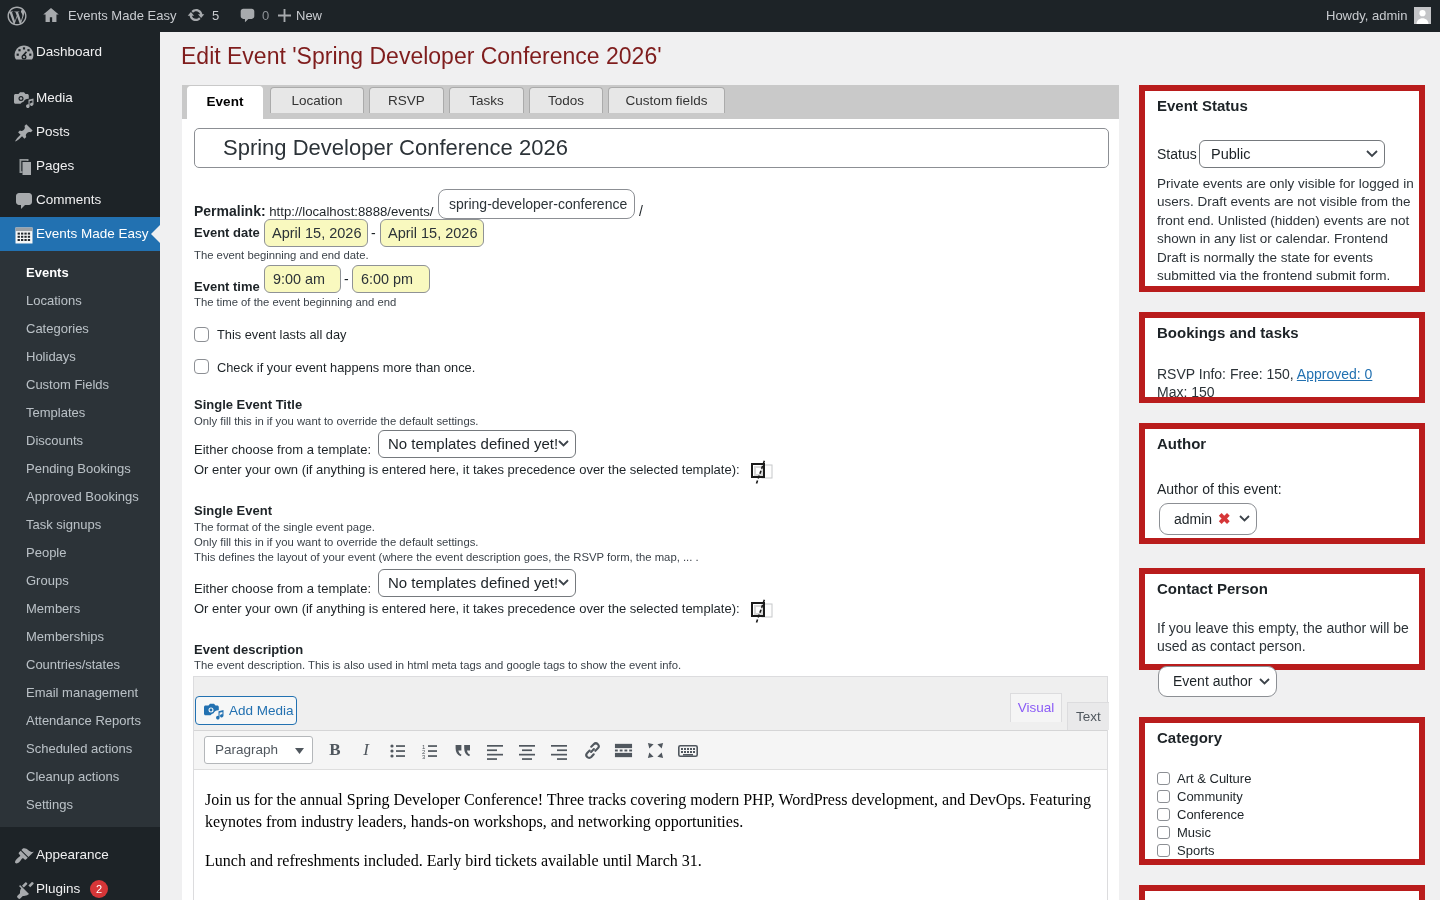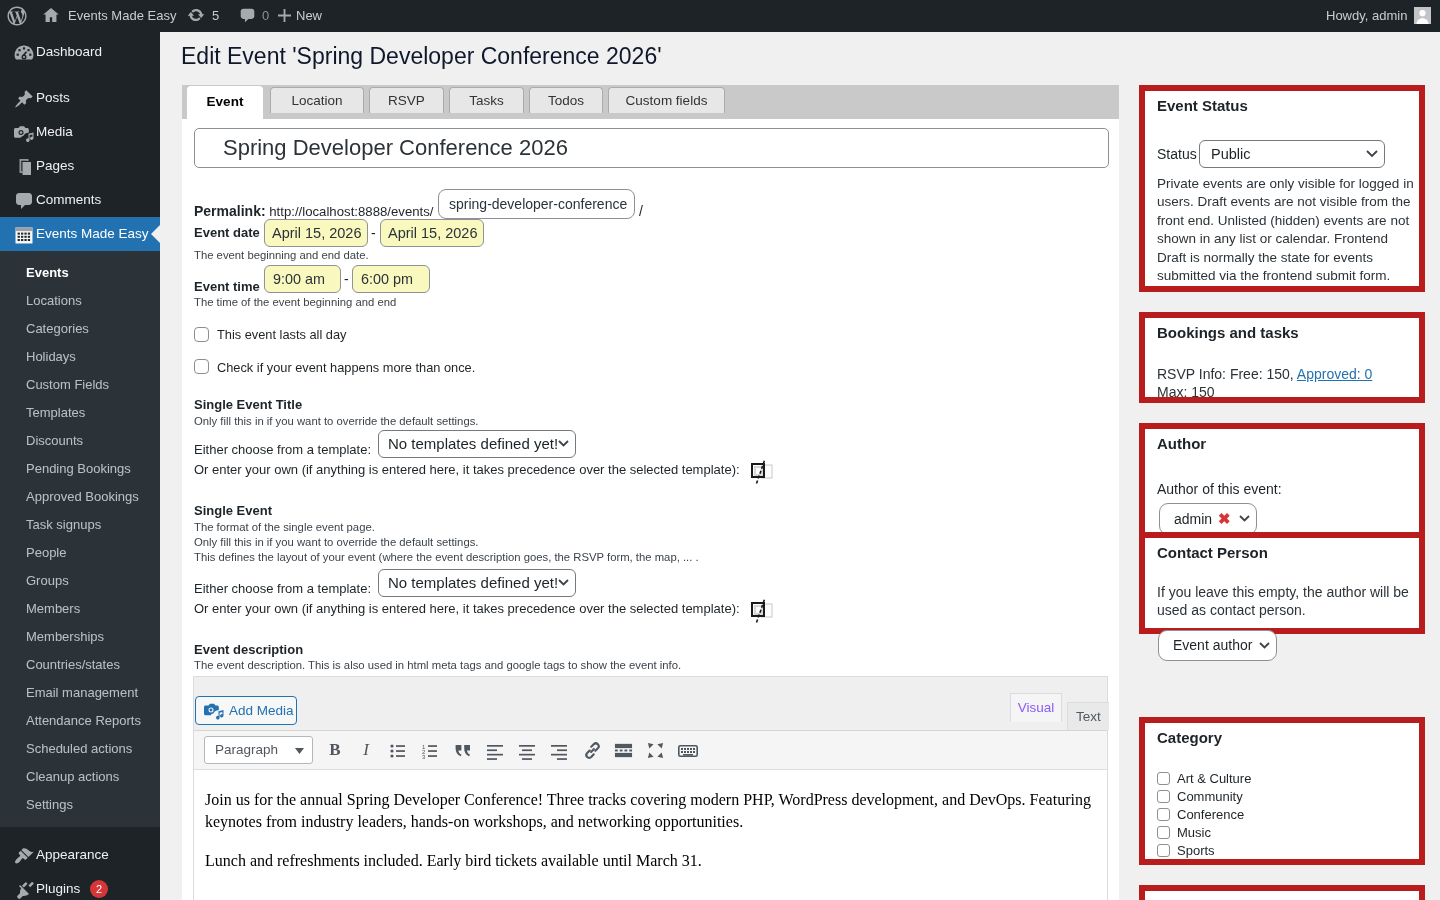--- a/index.html
+++ b/index.html
@@ -18,21 +18,21 @@
 .mi .ic { position:absolute; left:14px; top:7px; width:20px; height:20px; }
 .mi .tx { position:absolute; left:36px; top:0; }
 .mi.active { background:#2271b1; color:#fff; }
 .mi.active:after { content:""; position:absolute; right:0; top:8px; border:9px solid transparent; border-right-color:#f0f0f1; }
 .msep { height:12px; }
 #submenu { background:#2c3338; padding:8px 0; }
 #submenu .si { height:28px; line-height:28px; padding-left:26px; font-size:13px; color:rgba(240,246,252,.72); }
 #submenu .si.cur { color:#fff; font-weight:bold; }
 
 
-#h1t { position:absolute; left:181px; top:43px; font-size:23px; font-weight:400; color:#0f172a; z-index:5;text-align:right; }
+#h1t { position:absolute; left:181px; top:43px; font-size:23px; font-weight:400; color:#7f1d1d; z-index:5;text-align:right; }
 #tabsbar { position:absolute; left:182px; top:85px; width:937px; height:34px; background:#c9c9c9; z-index:4; }
 .tab { position:absolute; top:2px; height:26px; line-height:26px; text-align:center; background:#e7e7e7; border:1px solid #ababab; border-bottom:none; border-radius:4px 4px 0 0; font-size:13.5px; color:#333; }
 .tab.on { top:1px; height:33px; line-height:30px; background:#fff; font-weight:bold; color:#000; border-color:#fff; z-index:6; }
 #panel { position:absolute; left:182px; top:119px; width:937px; height:781px; background:#fff; z-index:3; }
 
 
 .fld { position:absolute; color:#1d2327; }
 .note { position:absolute; font-size:11.3px; color:#3c434a; }
 .b { font-weight:bold; }
 input.ti { position:absolute; border:1px solid #8c8f94; border-radius:5px; background:#fff; font-family:"Liberation Sans",sans-serif; color:#2c3338; }
@@ -110,36 +110,36 @@
             <path d="M11.8 8.3l1.3 1-3 3.8-1.5-1.1z"></path>
             <path d="M10 16.5a2.5 2.5 0 01-2.5-2.5A2.5 2.5 0 0110 11.5a2.5 2.5 0 012.5 2.5 2.5 2.5 0 01-2.5 2.5zm0-1.4a1.1 1.1 0 100-2.2 1.1 1.1 0 000 2.2z"></path>
           </g>
         </svg>
   </span>
       <span class="tx">Dashboard</span>
     </div>
   <div class="msep"></div>
   <div class="mi">
       <span class="ic">
-    <svg width="20" height="20" viewBox="0 0 20 20">
-          <path fill="#a7aaad" d="M10.44 3.02l1.82-1.82 6.36 6.35-1.83 1.82c-1.05-.68-2.48-.57-3.41.36l-.75.75c-.92.93-1.04 2.35-.35 3.41l-1.83 1.82-2.41-2.41-2.8 2.79c-.42.42-3.38 2.71-3.8 2.29s1.86-3.39 2.28-3.81l2.79-2.79L4.1 9.36l1.83-1.82c1.05.69 2.48.57 3.4-.36l.75-.75c.93-.92 1.05-2.35.36-3.41z"></path>
-        </svg>
-  </span>
-      <span class="tx">Posts</span>
-    </div>
-  <div class="mi">
-      <span class="ic">
     <svg width="20" height="20" viewBox="0 0 20 17">
           <path fill="#a7aaad" d="M1.5 3.5h3L6 1.8h4l1.5 1.7h1.8c.8 0 1.5.7 1.5 1.5v3.2a5.4 5.4 0 00-5.3 3.1 4.8 4.8 0 00-3 1.9H1.5C.7 13.2 0 12.5 0 11.7V5c0-.8.7-1.5 1.5-1.5z"></path>
           <circle cx="7" cy="8" r="2.5" fill="#1d2327"></circle>
           <circle cx="7" cy="8" r="1.3" fill="#a7aaad"></circle>
           <path fill="#a7aaad" d="M12.1 15.5c0-1 .8-1.7 1.8-1.7.2 0 .4 0 .6.1V9.3l5-1.2v5.5c0 1-.8 1.8-1.8 1.8-.9 0-1.7-.6-1.7-1.5 0-1 .8-1.7 1.8-1.7.2 0 .4 0 .6.1V10l-2.8.7v5c0 1-.8 1.8-1.8 1.8-.9 0-1.7-.7-1.7-1.5z"></path>
         </svg>
   </span>
       <span class="tx">Media</span>
+    </div>
+  <div class="mi">
+      <span class="ic">
+    <svg width="20" height="20" viewBox="0 0 20 20">
+          <path fill="#a7aaad" d="M10.44 3.02l1.82-1.82 6.36 6.35-1.83 1.82c-1.05-.68-2.48-.57-3.41.36l-.75.75c-.92.93-1.04 2.35-.35 3.41l-1.83 1.82-2.41-2.41-2.8 2.79c-.42.42-3.38 2.71-3.8 2.29s1.86-3.39 2.28-3.81l2.79-2.79L4.1 9.36l1.83-1.82c1.05.69 2.48.57 3.4-.36l.75-.75c.93-.92 1.05-2.35.36-3.41z"></path>
+        </svg>
+  </span>
+      <span class="tx">Posts</span>
     </div>
   <div class="mi">
       <span class="ic">
     <svg width="20" height="20" viewBox="0 0 20 20">
           <path fill="#a7aaad" d="M5.5 2h9v2h-1.8V3.8H7.3v10.4h1.2V16H5.5z" opacity="0.85"></path>
           <rect x="8.5" y="5" width="8.5" height="13" fill="#a7aaad"></rect>
         </svg>
   </span>
       <span class="tx">Pages</span>
     </div>
@@ -414,21 +414,21 @@
   <h3 style="position:absolute; left:12px; top:6px;">Bookings and tasks</h3>
   <div style="position:absolute; left:12px; top:47px; font-size:14px; line-height:18.4px; color:#2c3338;">RSVP Info: Free: 150, <a style="color:#2271b1; text-decoration:underline;">Approved: 0</a><br>Max: 150</div>
 </div>
 <div class="box" style="top:423px; height:121px;">
   <h3 style="position:absolute; left:12px; top:6px;">Author</h3>
   <div style="position:absolute; left:12px; top:52px; font-size:14px; color:#1d2327;">Author of this event:</div>
   <span class="sel" style="left:14px; top:74px; width:98px; height:32px; border-radius:9px; font-size:14px; line-height:30px; padding-left:14px; border-color:#8c8f94;">admin<span style="position:absolute; left:58px; top:0; color:#d63638; font-weight:bold; font-size:15px;">✖</span><svg class="cv" width="11" height="7" viewBox="0 0 11 7">
         <path d="M1 1l4.5 4.5L10 1" stroke="#3c434a" stroke-width="1.8" fill="none"></path>
       </svg></span>
 </div>
-<div class="box" style="top:532px; height:102px;">
+<div class="box" style="top:568px; height:102px;">
   <h3 style="position:absolute; left:12px; top:6px;">Contact Person</h3>
   <div style="position:absolute; left:12px; top:45px; font-size:14px; line-height:18.4px; color:#2c3338;">If you leave this empty, the author will be<br>used as contact person.</div>
   <span class="sel" style="left:13px; top:92px; width:119px; height:31px; border-radius:9px; font-size:14px; line-height:29px; padding-left:14px; border-color:#8c8f94;">Event author<svg class="cv" width="11" height="7" viewBox="0 0 11 7">
         <path d="M1 1l4.5 4.5L10 1" stroke="#3c434a" stroke-width="1.8" fill="none"></path>
       </svg></span>
 </div>
 <div class="box" style="top:717px; height:148px;">
   <h3 style="position:absolute; left:12px; top:6px;">Category</h3>
   <div class="catrow" style="top:48px;"><span class="ccb"></span>Art &amp; Culture</div>
   <div class="catrow" style="top:66px;"><span class="ccb"></span>Community</div>

